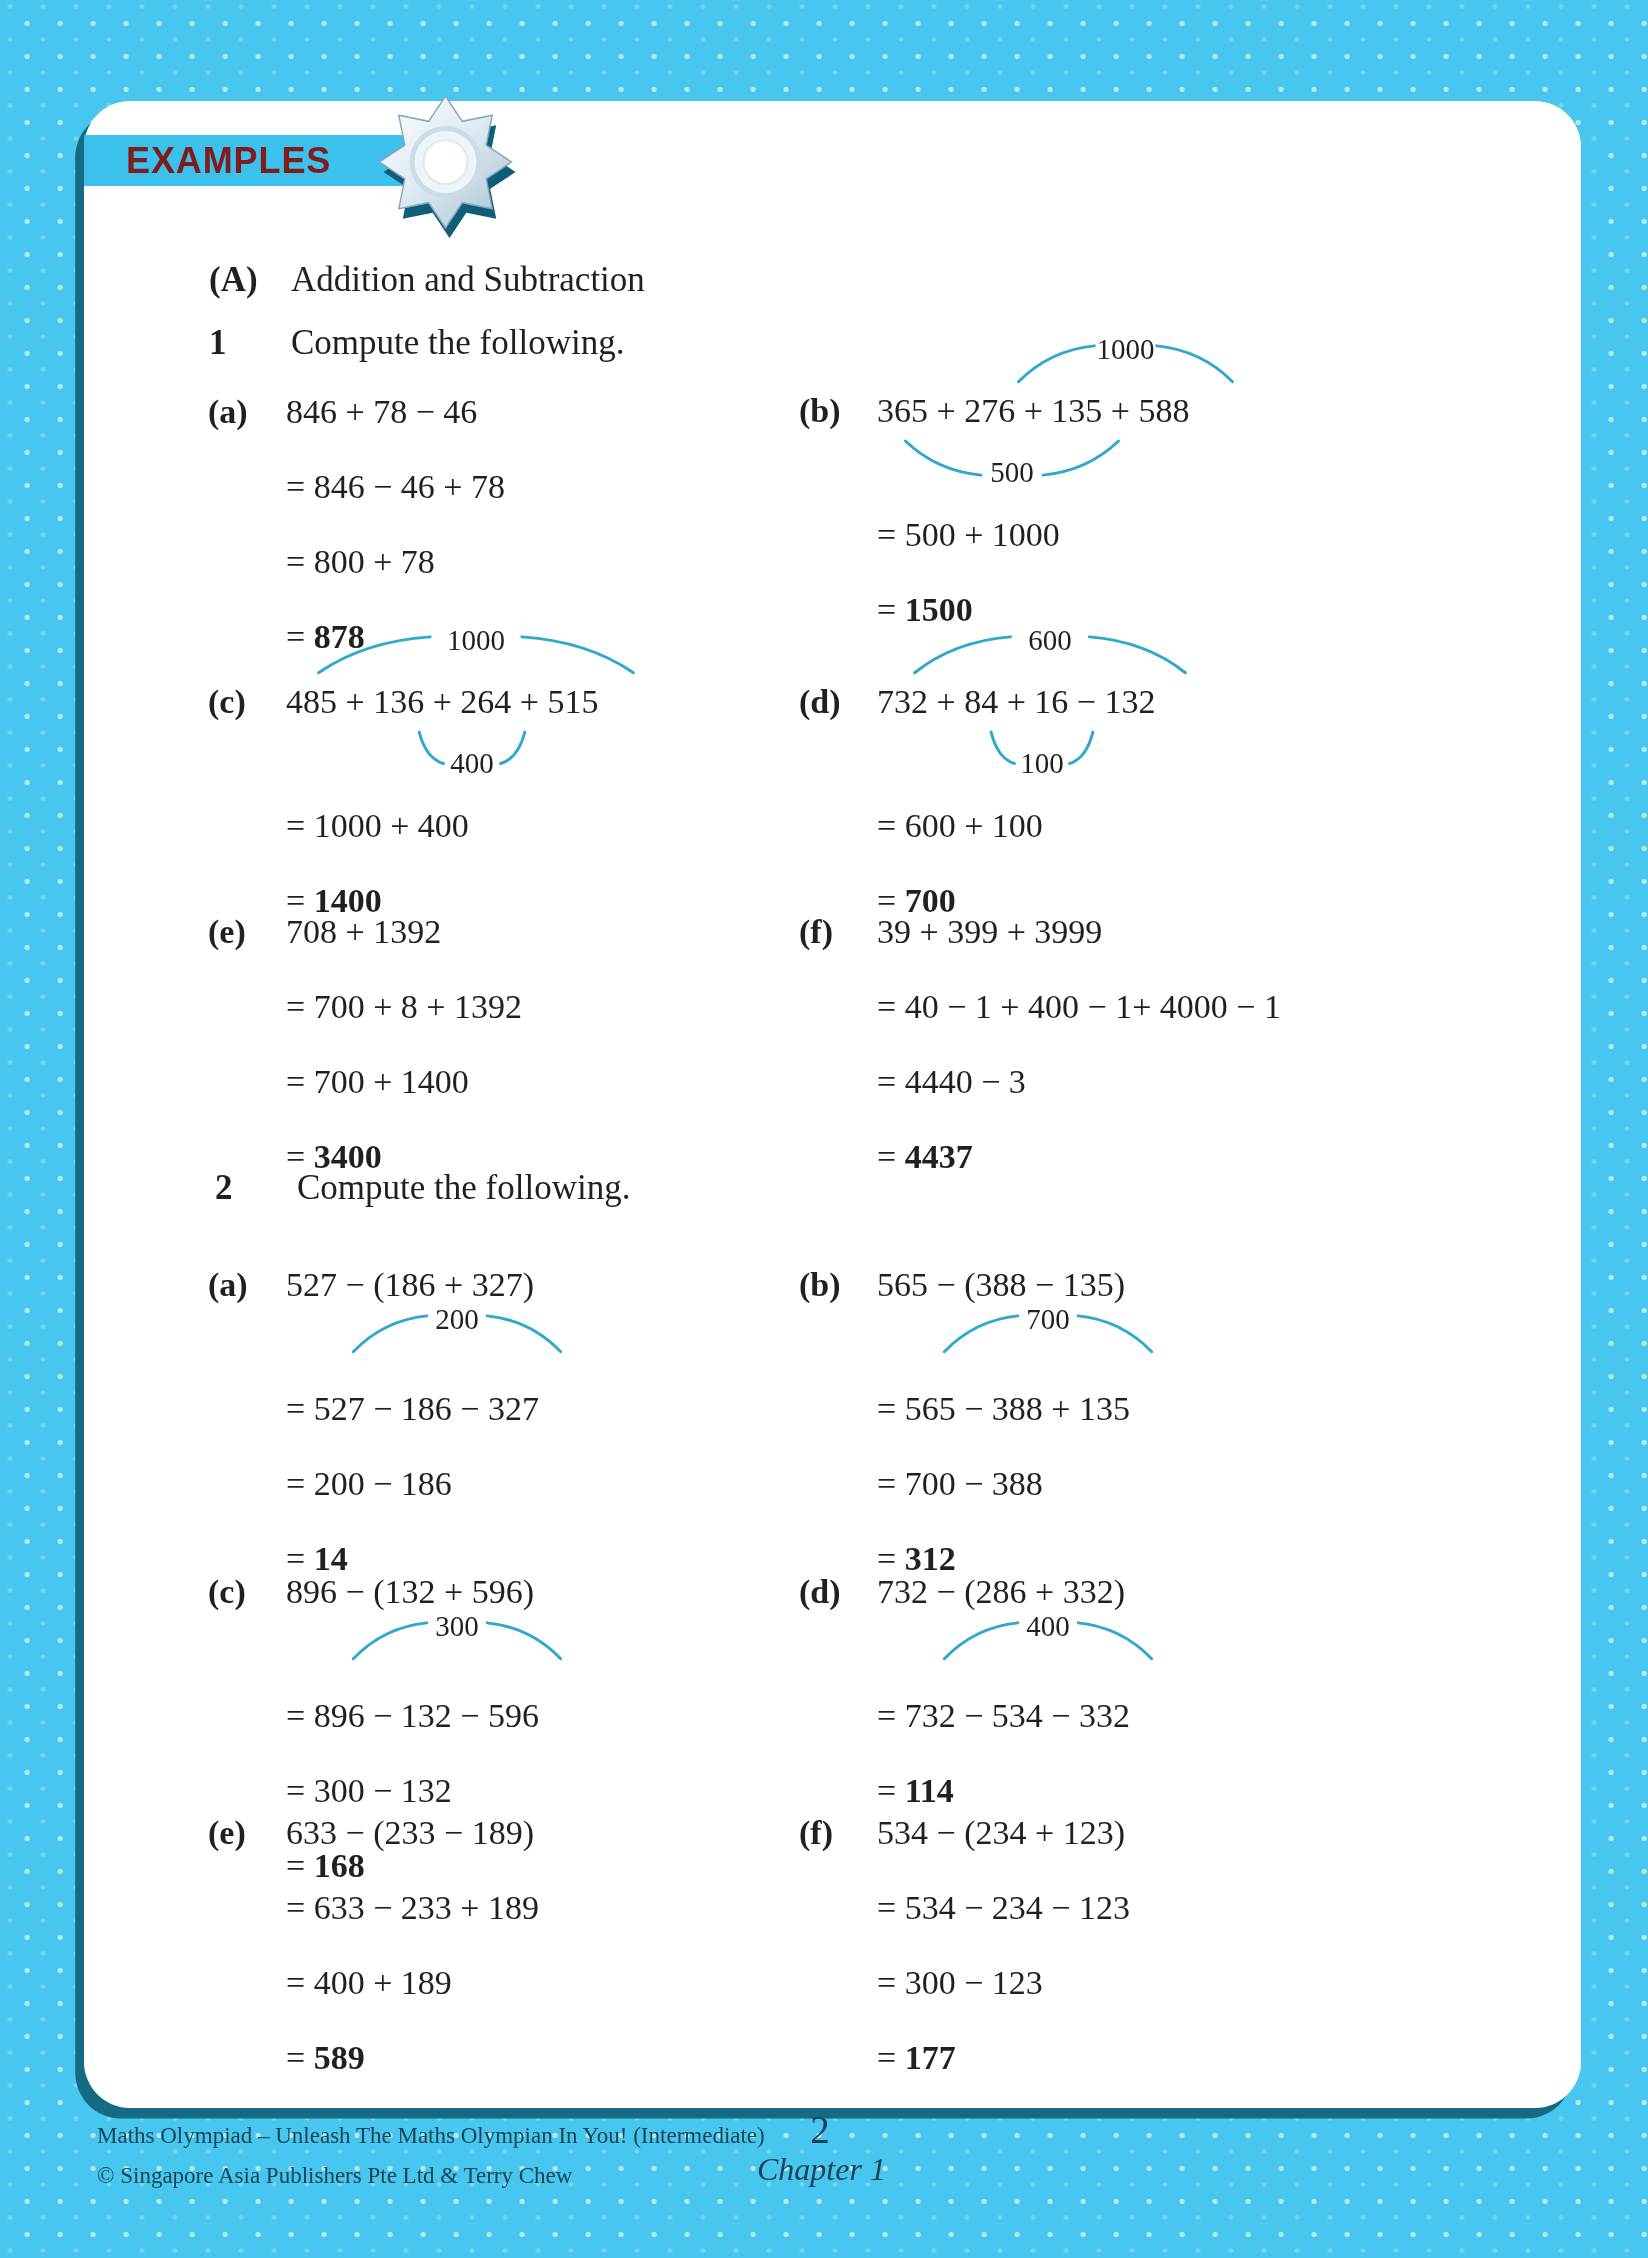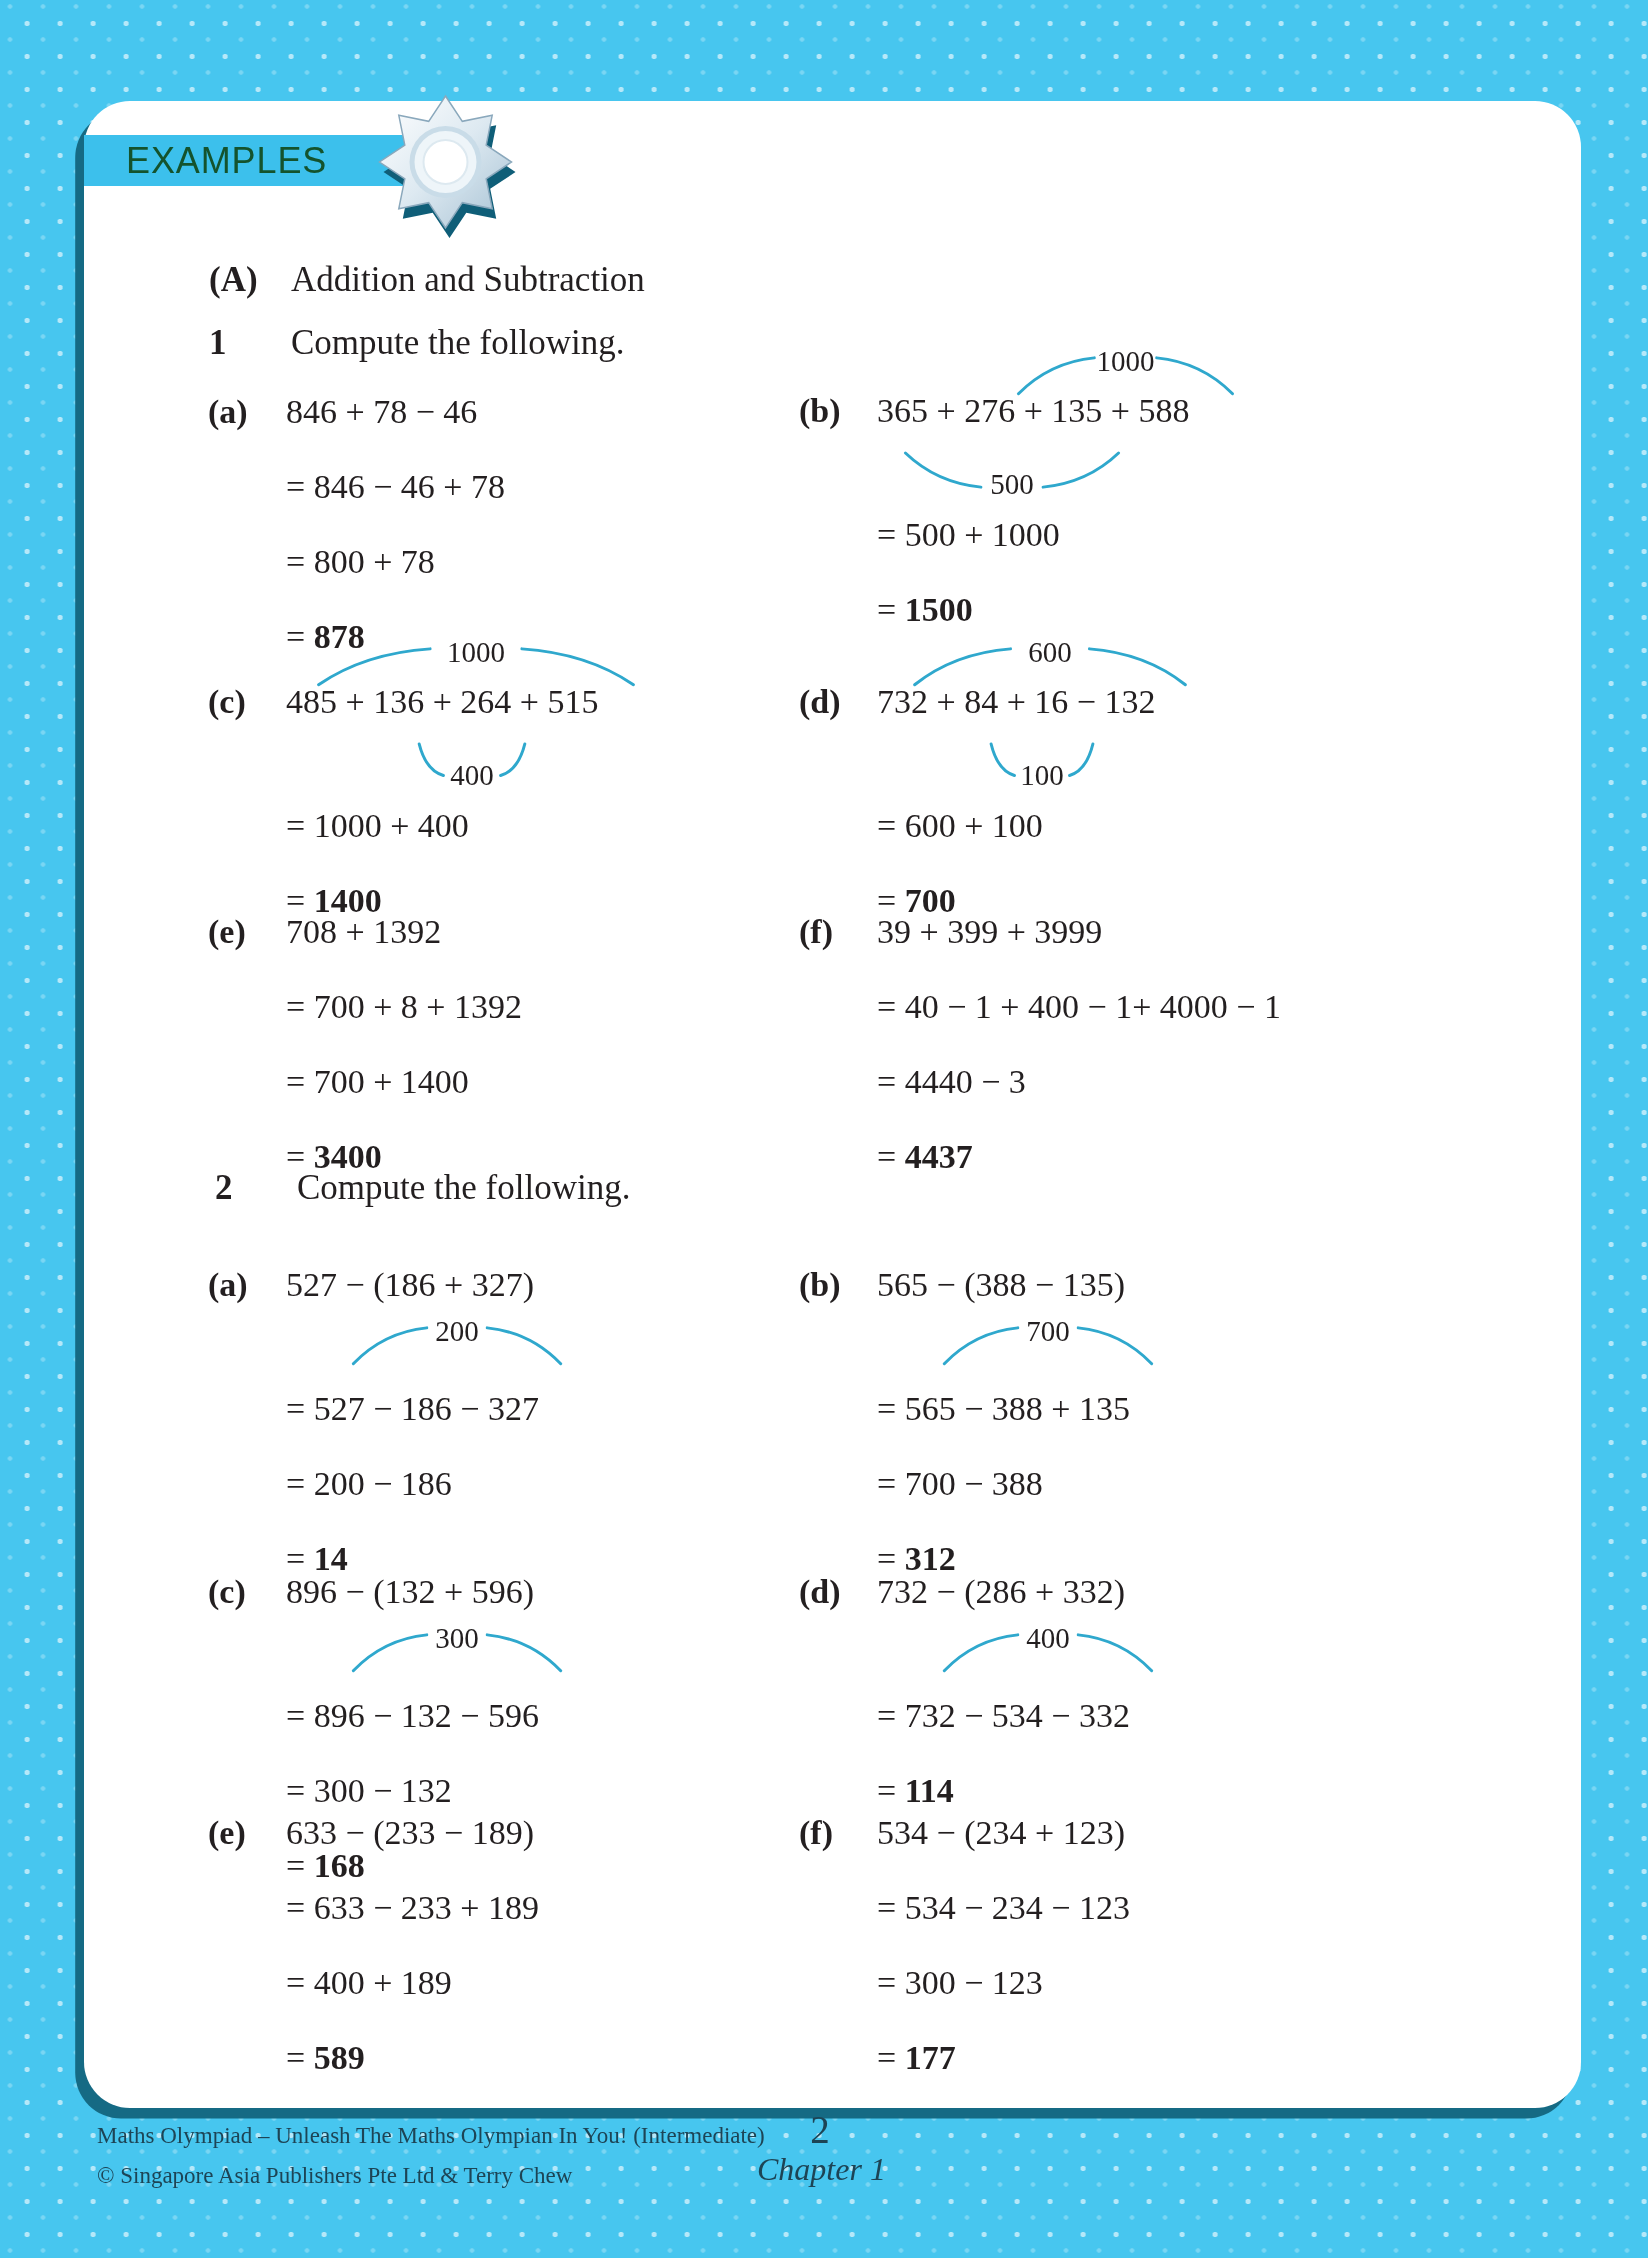--- a/index.html
+++ b/index.html
@@ -21,33 +21,33 @@
     width:1497px;height:2007px;
     background:#ffffff;
     border-radius:46px;
     box-shadow:-8.8px 10.6px 0 #156a84;
   }
   .band{
     position:absolute;left:0;top:34px;
     width:325px;height:51px;
     background:#3cc0ec;
     font-family:"Liberation Sans", sans-serif;
-    font-weight:normal;font-size:36px;letter-spacing:0.9px;
-    color:#14532d;line-height:51px;
+    font-weight:bold;font-size:36px;letter-spacing:0.9px;
+    color:#7f1d1d;line-height:51px;
     padding-left:42px;box-sizing:border-box;
   }
   .badge{position:absolute;left:291px;top:-10.6px;width:141px;height:150px;}
   .heading{position:absolute;white-space:nowrap;font-size:35px;}
   .heading .hlbl{display:inline-block;width:82px;font-weight:bold;}
   .item{position:absolute;white-space:nowrap;font-size:34px;}
   .ln{height:47px;line-height:47px;}
   .ln .lbl{display:inline-block;width:78px;font-weight:bold;}
   .ind{padding-left:78px;margin-top:28px;}
   .arc-row{position:relative;height:49px;}
-  .arc{position:absolute;top:0;height:49px;margin-top:12px;}
+  .arc{position:absolute;top:0;height:49px;}
   .arc svg{position:absolute;left:0;top:0;width:100%;height:100%;}
   .arc path{stroke:#2fa8cd;stroke-width:3;fill:none;stroke-linecap:round;vector-effect:non-scaling-stroke;}
   .arc-label{
     position:absolute;left:50%;transform:translateX(-50%);
     font-size:29px;line-height:32px;color:#231f20;white-space:nowrap;
   }
   .arc.up .arc-label{top:-5.3px;}
   .arc.down .arc-label{bottom:-5.3px;text-align:center;}
   .footer-line{position:absolute;font-size:23px;color:#1d4455;white-space:nowrap;}
   .fpage{position:absolute;left:776px;top:2107px;width:88px;text-align:center;

